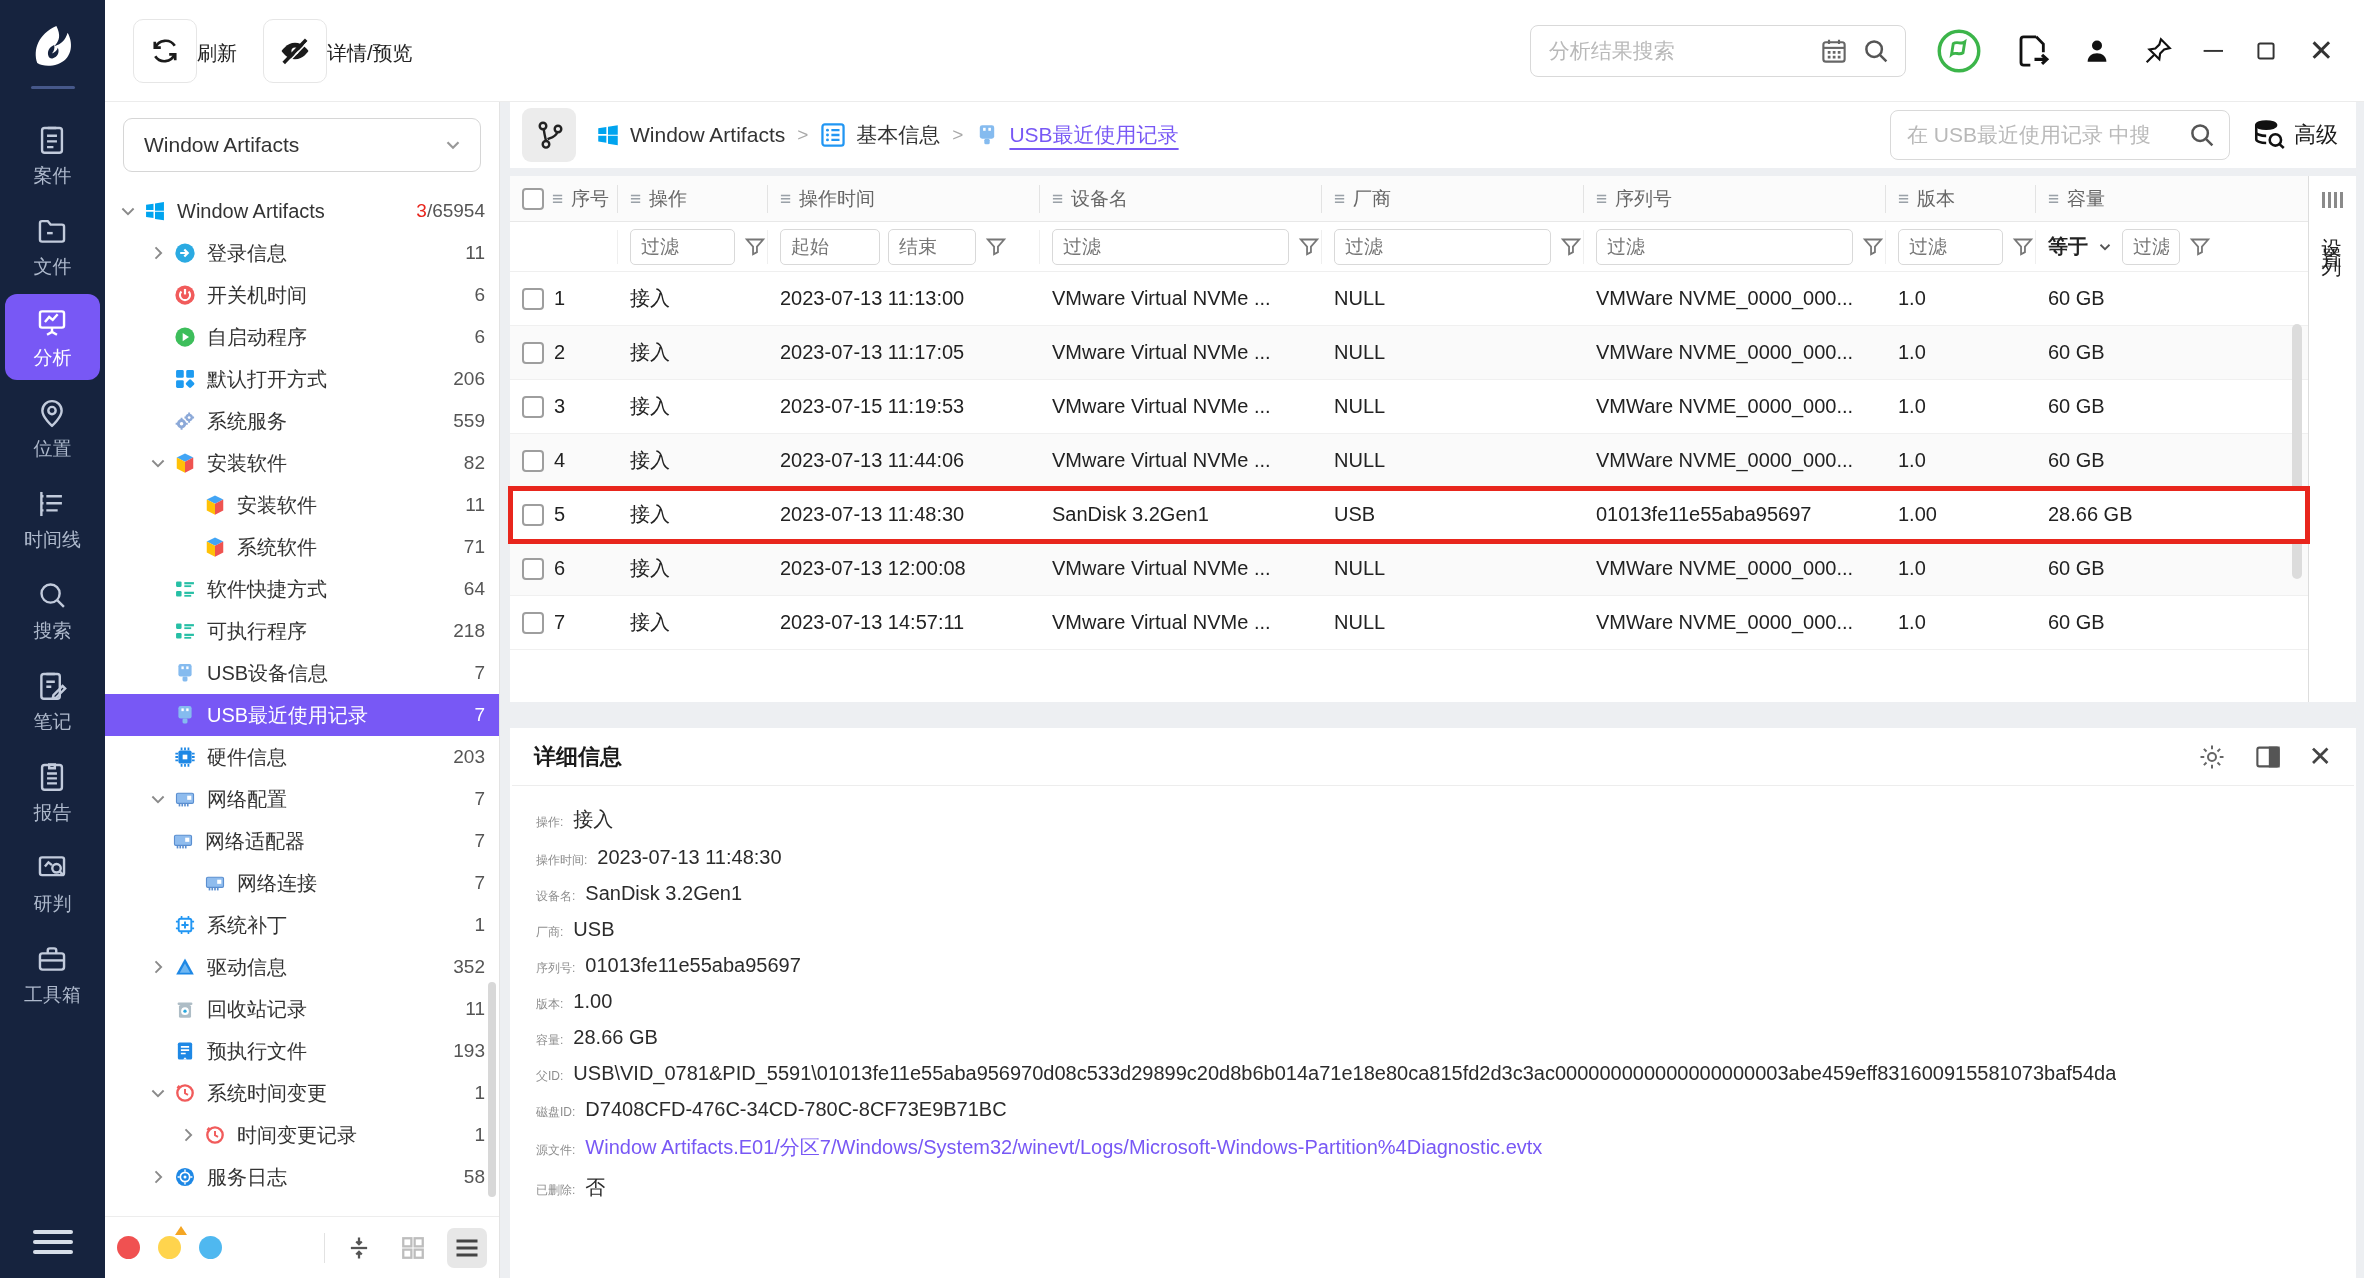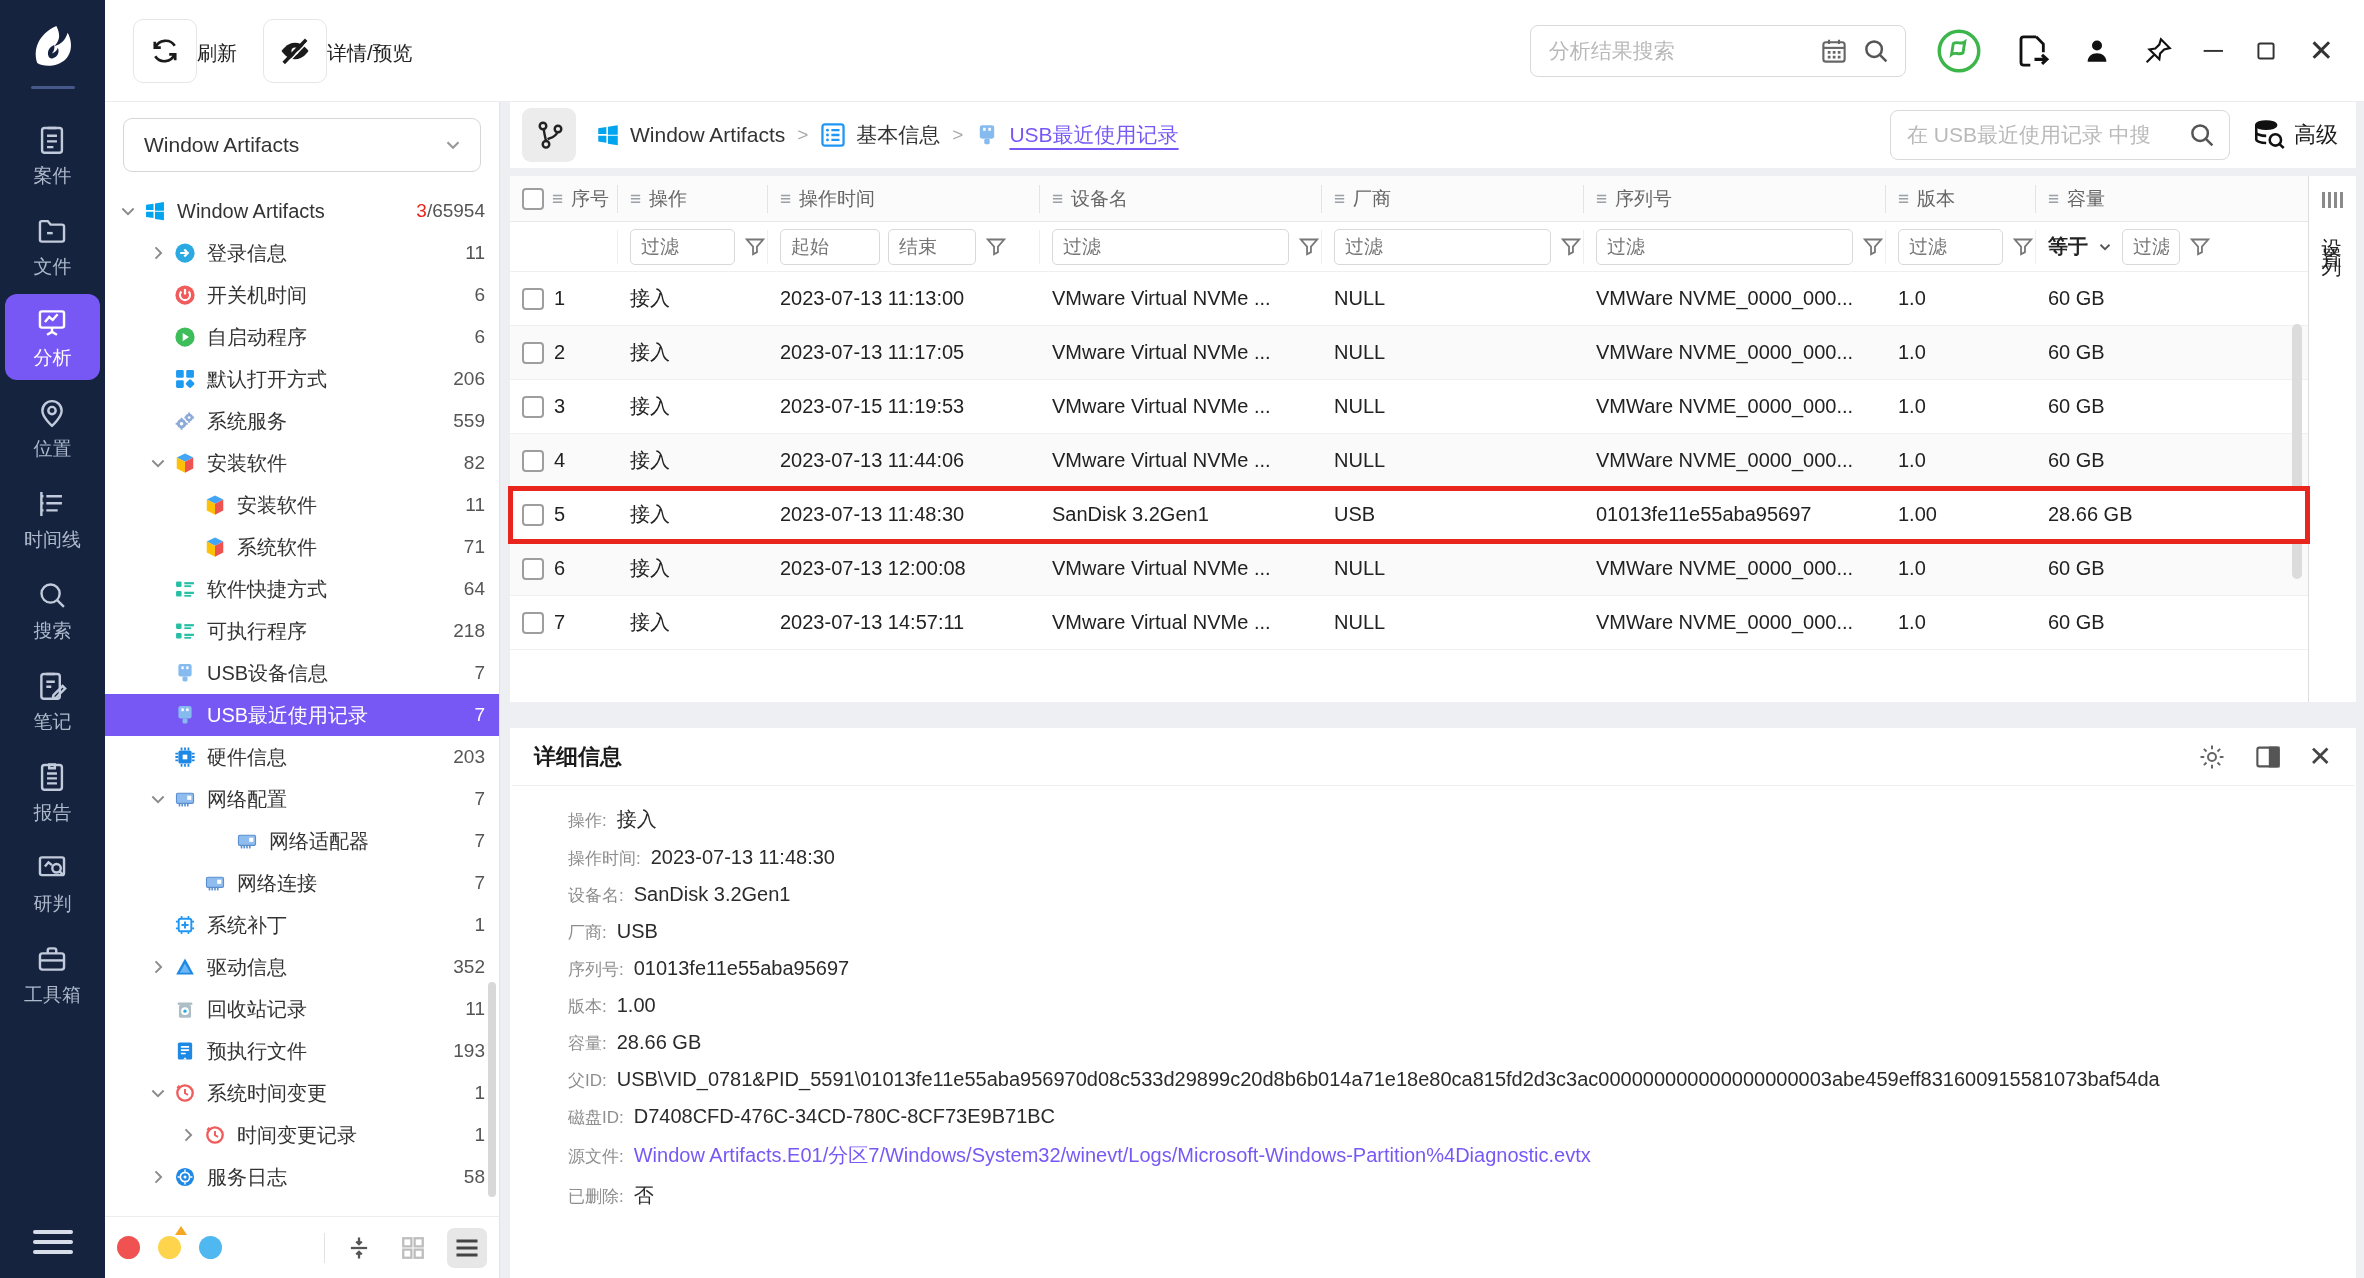--- a/index.html
+++ b/index.html
@@ -94,21 +94,21 @@
   .grip { display:flex; gap:3px; margin-bottom:14px; }
   .grip i { width:3px; height:16px; background:#8a8a8a; display:block; }
   .vtext { font-size:20px; color:#222; writing-mode:vertical-rl; letter-spacing:10px; }
 
   .detail-card { background:#fff; margin-top:26px; flex:1; padding:0 2px; display:flex; flex-direction:column; min-height:0; }
   .d-head { height:58px; display:flex; align-items:center; padding:0 22px; border-bottom:1px solid #EDEDED; flex:none; }
   .d-title { font-size:22px; font-weight:bold; color:#1b1b1b; }
   .d-icons { margin-left:auto; display:flex; align-items:center; gap:26px; color:#555; }
   .d-body { padding:20px 24px; overflow:hidden; }
   .d-row { display:flex; align-items:baseline; margin-bottom:13px; white-space:nowrap; }
-  .d-lb { font-size:17px; color:#8E8E8E; margin-right:10px; flex:none;margin-left:32px; }
+  .d-lb { font-size:12px; color:#8E8E8E; margin-right:10px; flex:none; }
   .d-val { font-size:20px; color:#2b2b2b; overflow:hidden; text-overflow:ellipsis; }
   .d-val.link { color:#7858F5; cursor:pointer; }
   svg { display:block; }
 </style>
 </head>
 <body>
 
 <div class="app">
 
   <div class="sidebar">
@@ -503,21 +503,21 @@
                     <rect x="3.4" y="11.2" width="1.2" height="2.2"></rect>
                     <rect x="5.4" y="11.2" width="1.2" height="2.2"></rect>
                     <rect x="7.4" y="11.2" width="1.2" height="2.2"></rect>
                     <rect x="9.4" y="11.2" width="1.2" height="2.2"></rect>
                   </g>
                 </svg>
               </span>
               <span class="tl">网络配置</span>
               <span class="tc">7</span>
             </div>
-            <div class="tree-row" style="padding-left: 102px;">
+            <div class="tree-row" style="padding-left: 38px;">
               <span class="tw"></span>
               <span class="ti">
                 <svg width="22" height="22" viewBox="0 0 16 16">
                   <rect x="1.8" y="3.8" width="12.4" height="7.4" rx="1" fill="#8FBCEE" stroke="#5B8FD0" stroke-width=".8"></rect>
                   <rect x="9.6" y="5.6" width="3" height="3" fill="#fff"></rect>
                   <g fill="#5B8FD0">
                     <rect x="3.4" y="11.2" width="1.2" height="2.2"></rect>
                     <rect x="5.4" y="11.2" width="1.2" height="2.2"></rect>
                     <rect x="7.4" y="11.2" width="1.2" height="2.2"></rect>
                     <rect x="9.4" y="11.2" width="1.2" height="2.2"></rect>

